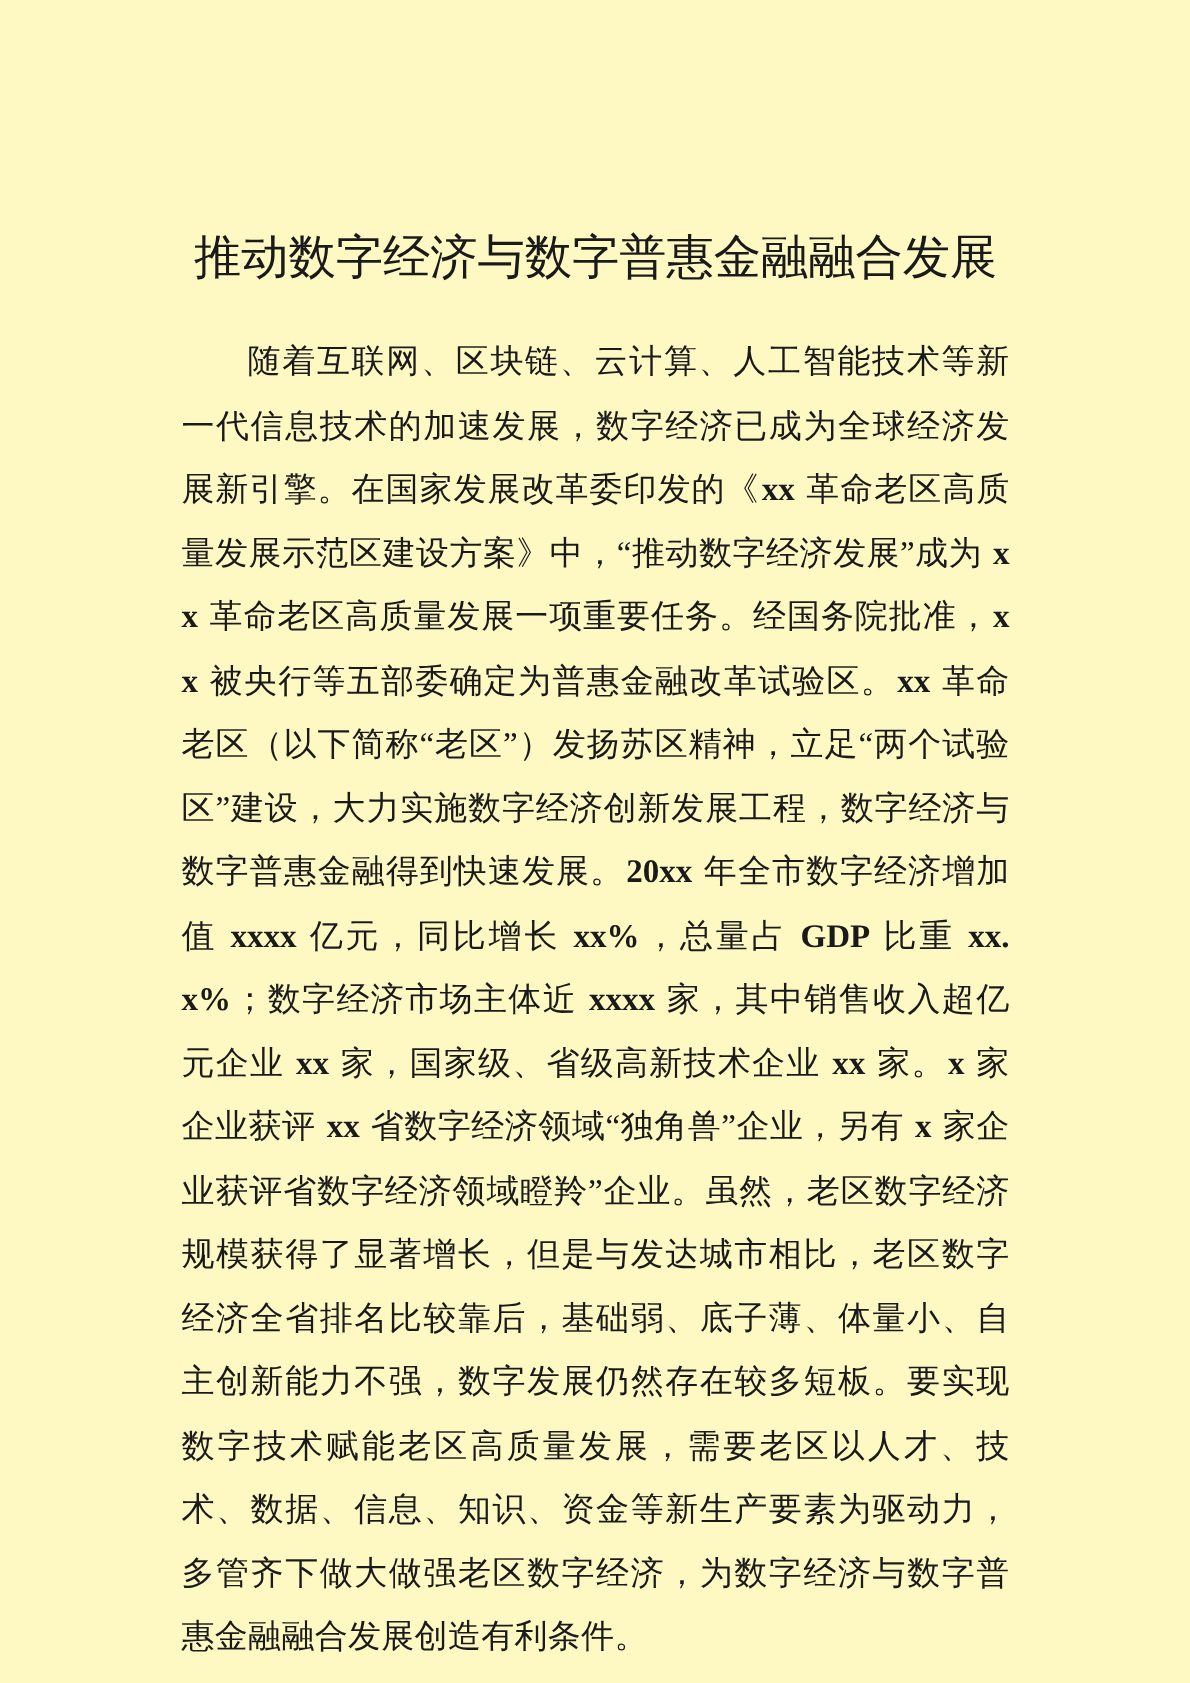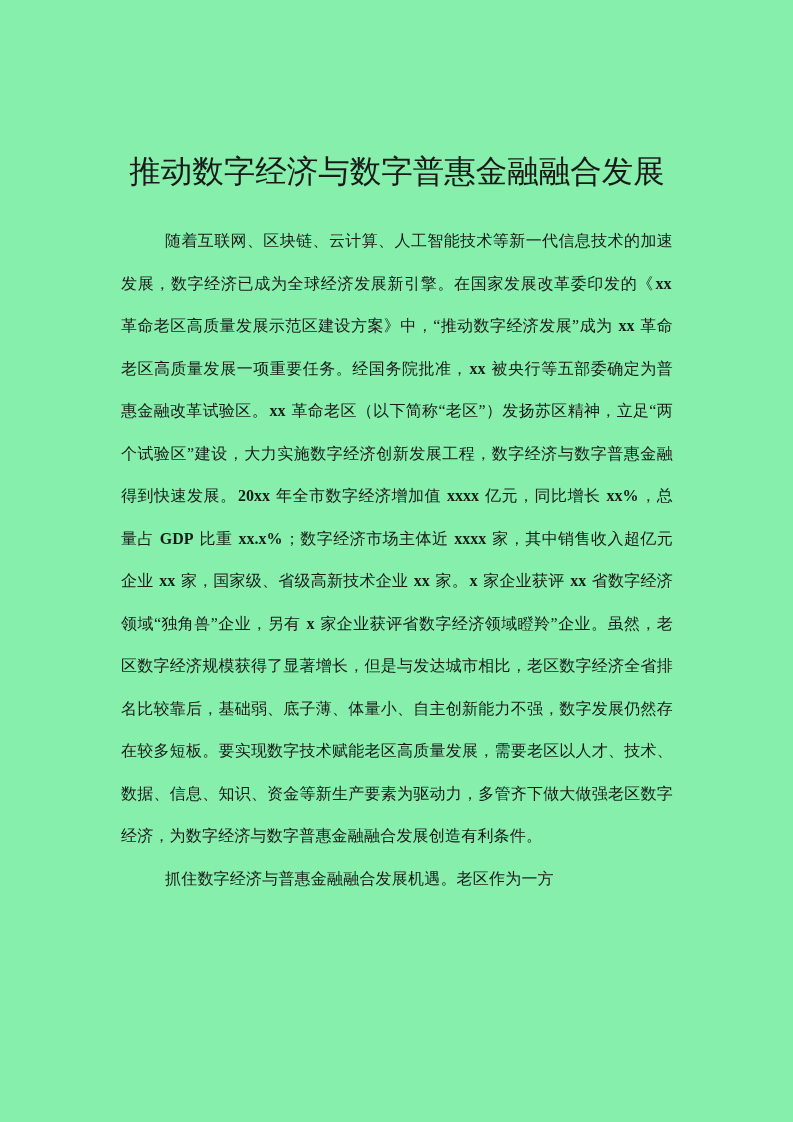--- a/index.html
+++ b/index.html
@@ -6,21 +6,21 @@
   html, body {
     margin: 0;
     padding: 0;
     background: #ffffff;
   }
 
   .page {
     position: relative;
     width: 793px;
     height: 1122px;
-    background: #86efac;
+    background: #fef9c3;
     margin: 0 auto;
     overflow: hidden;
     box-sizing: border-box;
   }
 
   .doc-body {
     position: absolute;
     left: 121px;
     top: 0;
     width: 552px;
@@ -44,21 +44,21 @@
 
   .doc-content {
     position: absolute;
     left: 0;
     top: 220px;
     width: 552px;
   }
 
   .para {
     font-family: "Liberation Serif", "DejaVu Serif", serif;
-    font-size: 16px;
+    font-size: 22px;
     line-height: 42.5px;
     color: #1a1a1a;
     text-align: justify;
     text-justify: inter-ideograph;
     margin: 0;
     padding: 0;
     text-indent: 44px;
     letter-spacing: 0.2px;
     word-break: break-all;
   }

